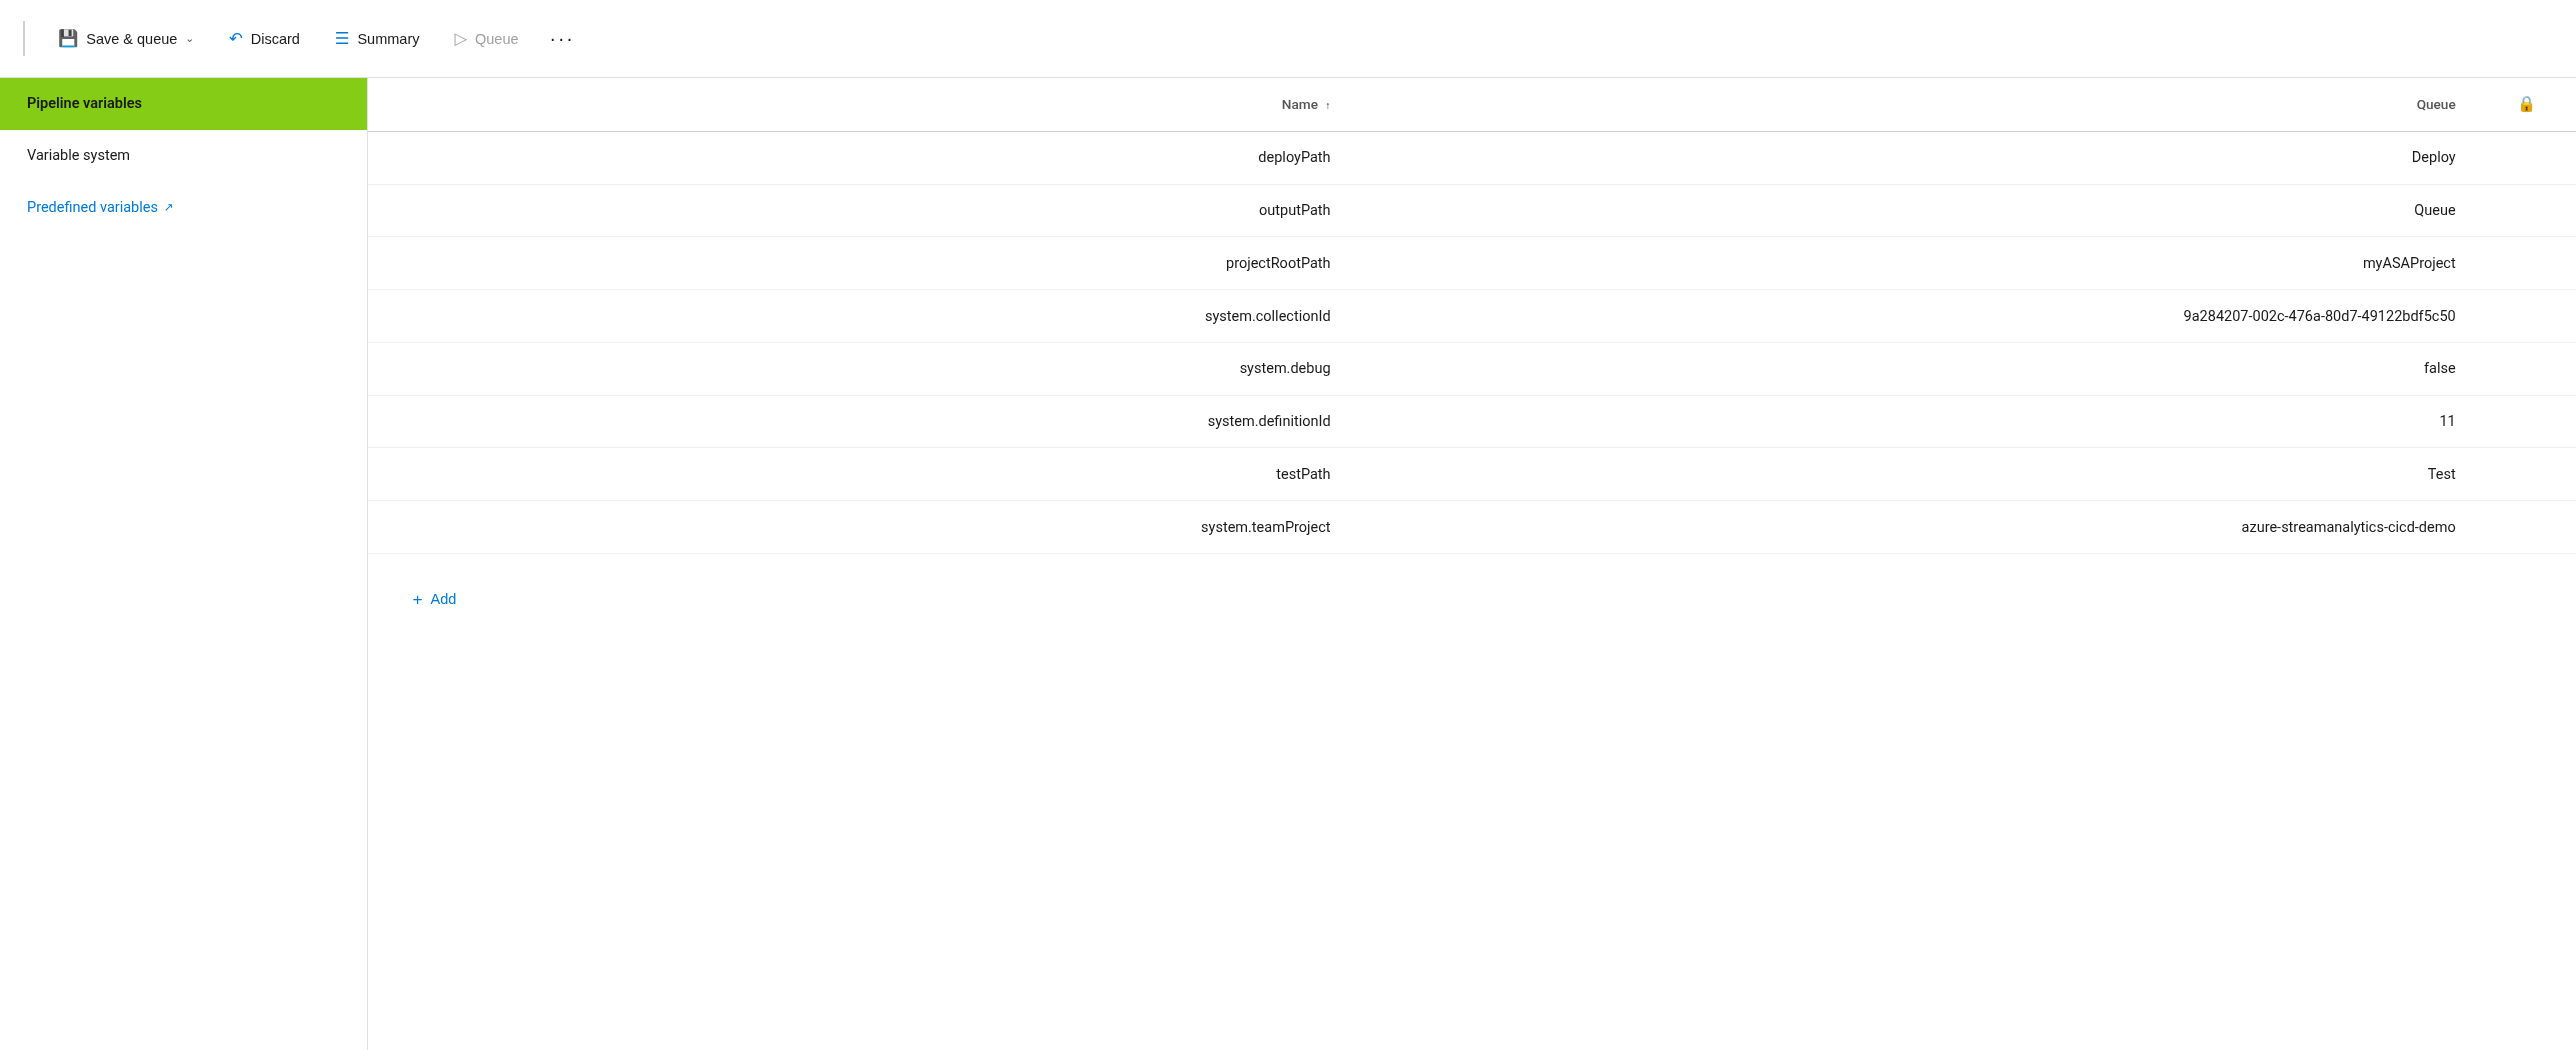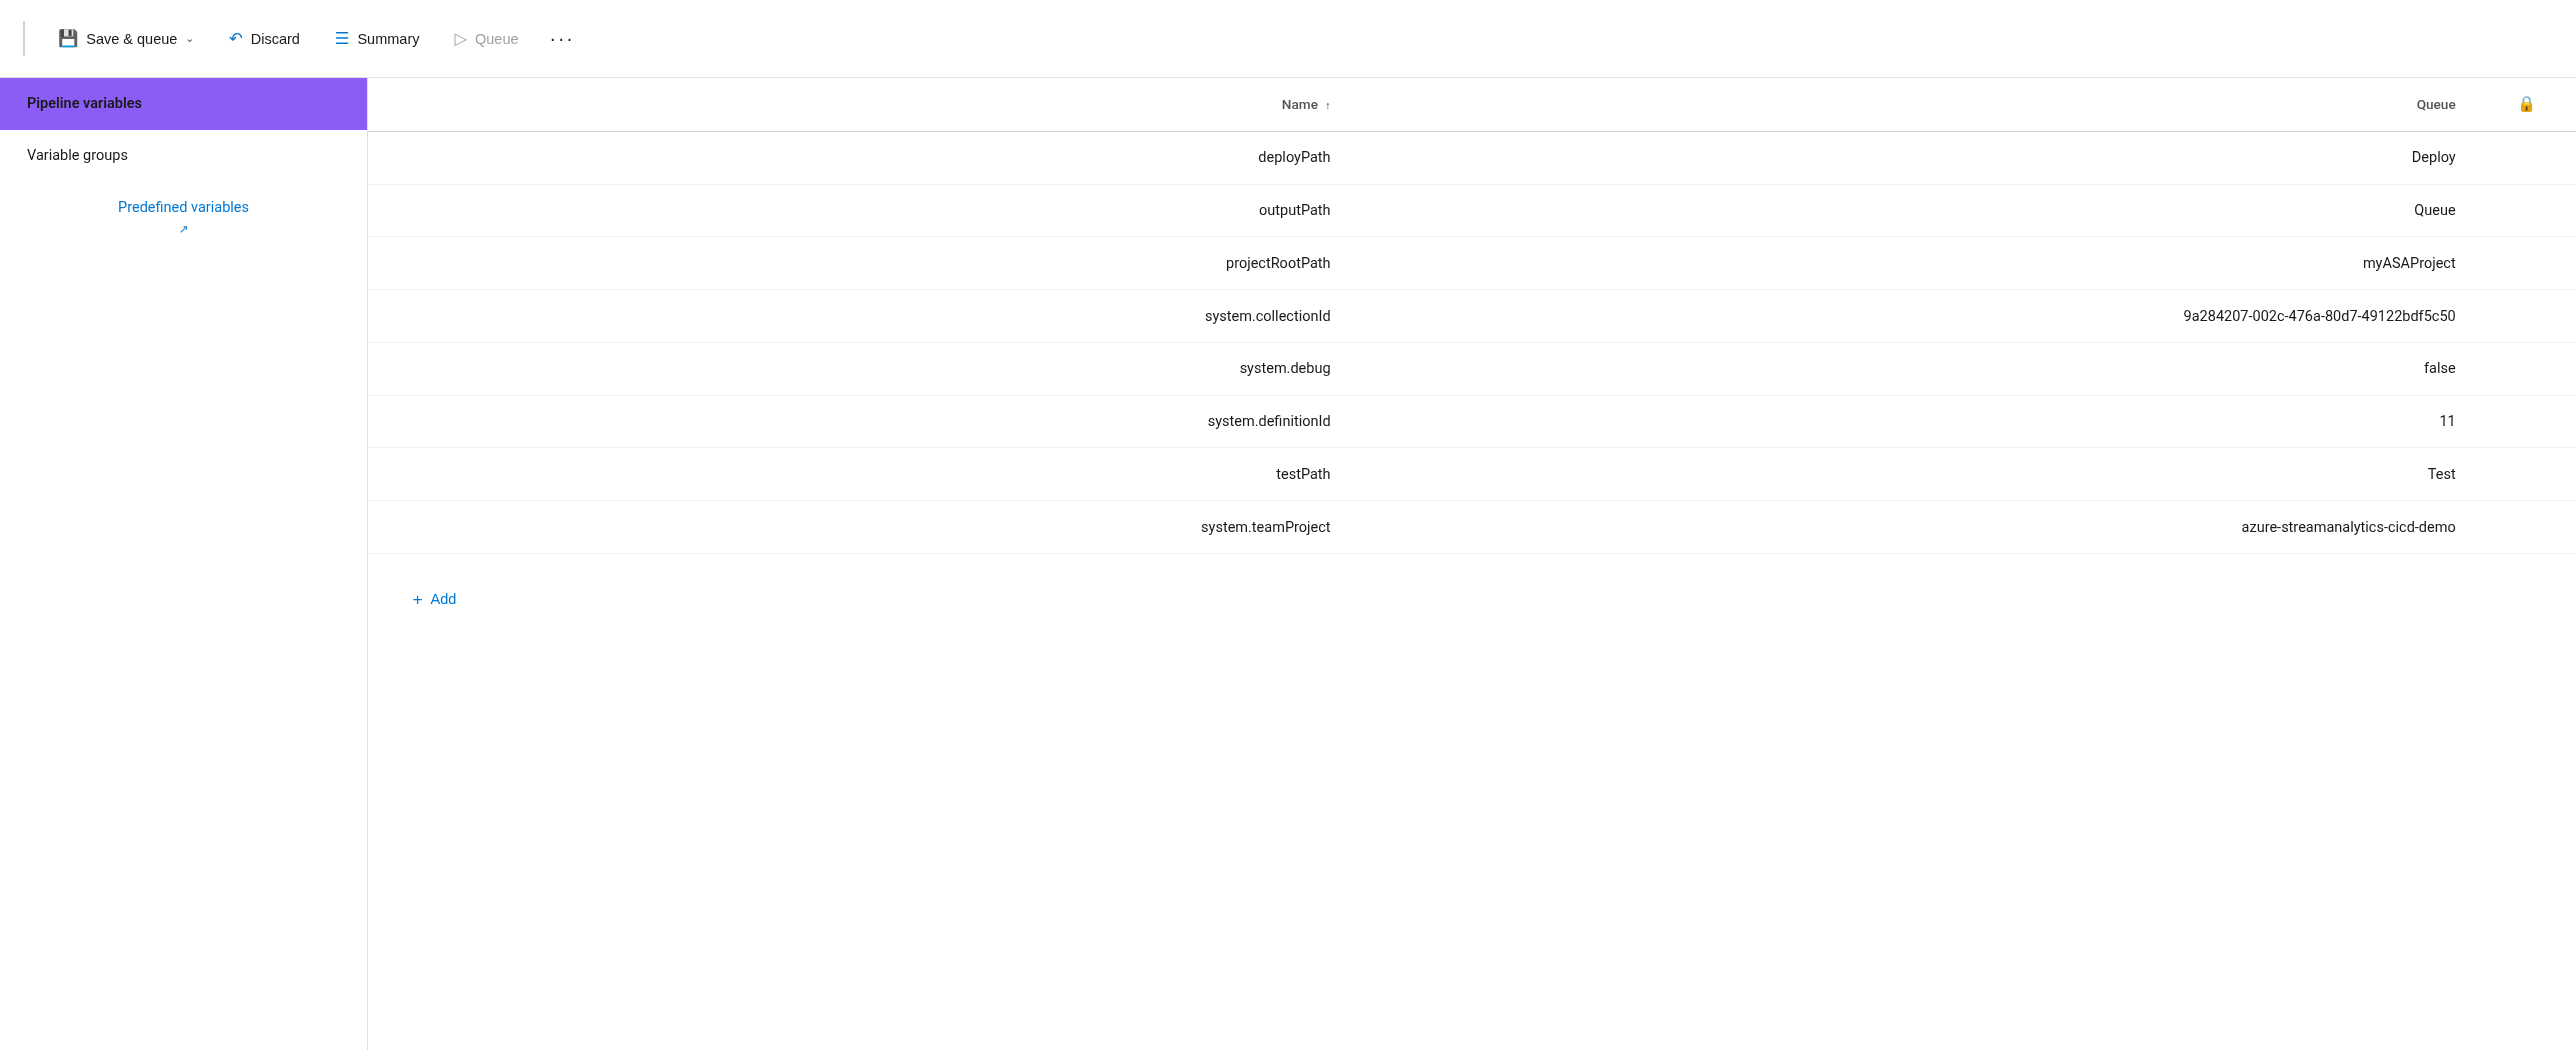--- a/index.html
+++ b/index.html
@@ -94,34 +94,33 @@
     }
 
     .sidebar-item {
       padding: 17.4px 27px;
       cursor: pointer;
       font-size: 14.5px;
       color: #1a1a1a;
     }
 
     .sidebar-item.active {
-      background: #8b5cf6;
+      background: #84cc16;
       font-weight: 600;
     }
 
     .sidebar-link {
       padding: 17.4px 27px;
       cursor: pointer;
       font-size: 14.5px;
       color: #0078d4;
       display: flex;
       align-items: center;
       gap: 5.8px;
       text-decoration: none;
-      flex-direction: column;
     }
 
     .external-link-icon {
       font-size: 11.6px;
     }
 
     
     .content {
       flex: 1;
       padding: 0;
@@ -238,21 +237,21 @@
   </button>
 </div>
 
 <div class="main-layout">
 
   <div class="sidebar">
     <div class="sidebar-item active">
       <span>Pipeline variables</span>
     </div>
     <div class="sidebar-item">
-      <span>Variable groups</span>
+      <span>Variable system</span>
     </div>
     <a class="sidebar-link">
       <span>Predefined variables</span>
       <span class="external-link-icon">↗</span>
     </a>
   </div>
 
   <div class="content">
     <table class="variables-table">
       <thead>

